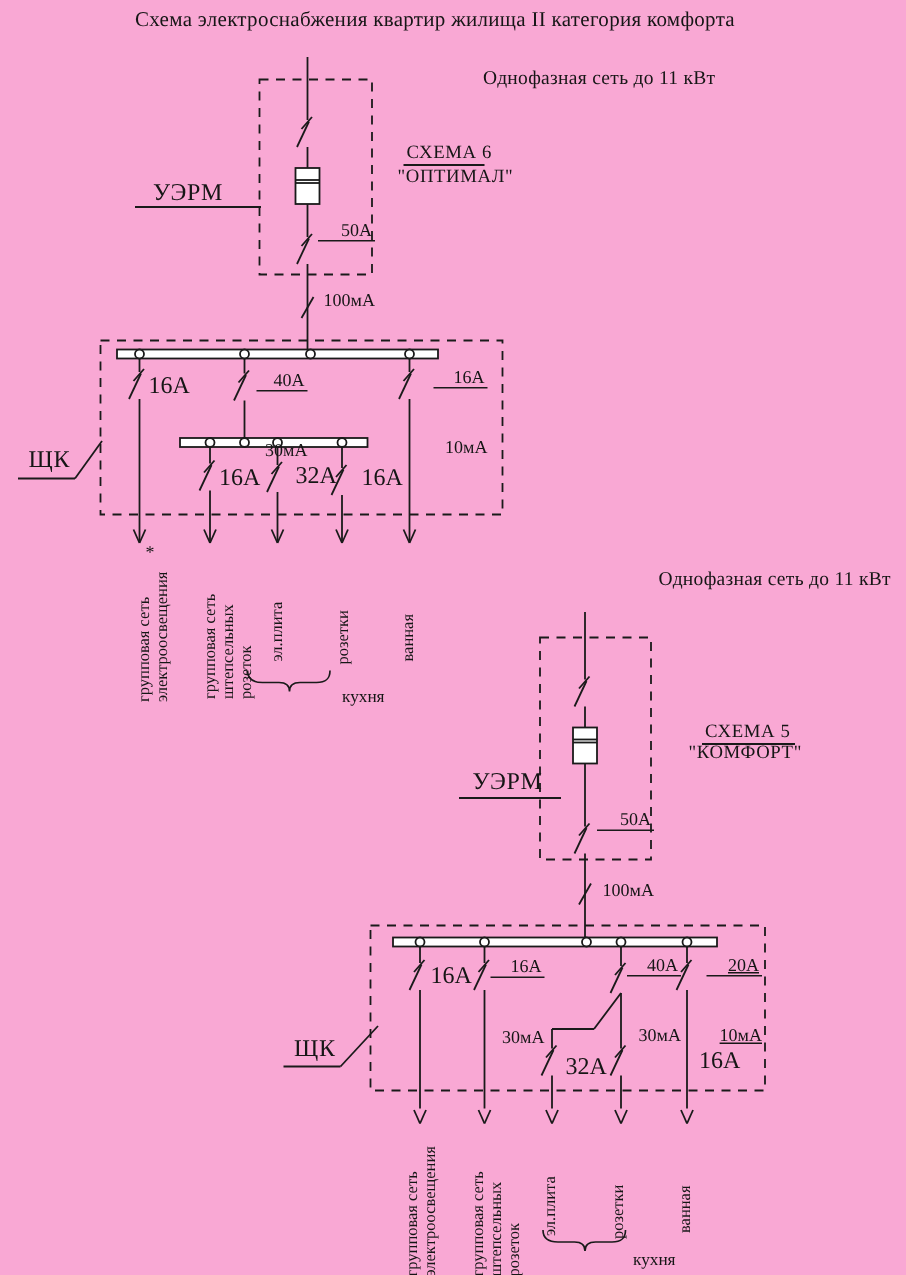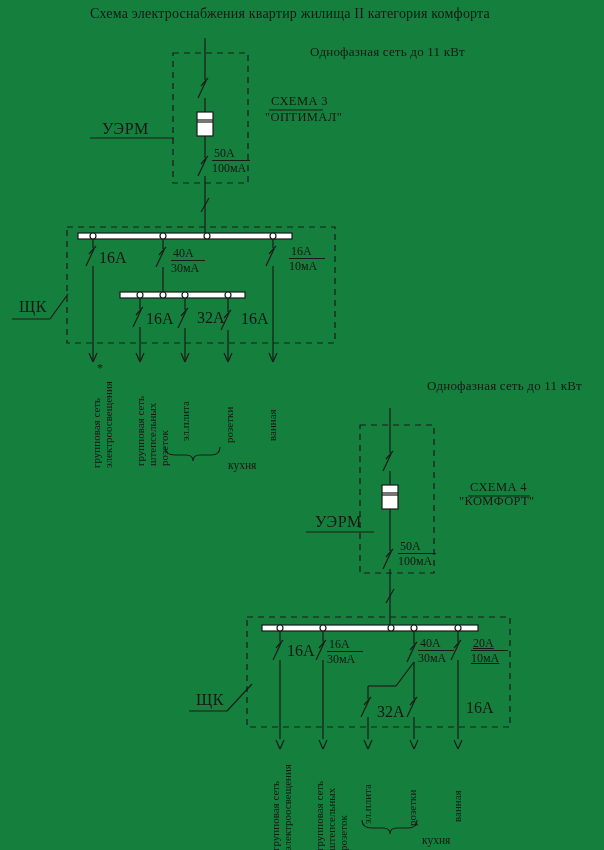--- a/index.html
+++ b/index.html
@@ -1,25 +1,25 @@
 <!DOCTYPE html>
 <html><head>
 <meta charset="utf-8">
 <style>
   html,body{margin:0;padding:0;background:#f2f2f0;}
-  .canvas{position:relative;width:604px;height:850px;background:#15803d;overflow:hidden;
+  .canvas{position:relative;width:604px;height:850px;background:#f9a8d4;overflow:hidden;
           font-family:"Liberation Serif", serif;color:#161616;}
   svg{position:absolute;left:0;top:0;}
   .lbl{position:absolute;white-space:nowrap;font-size:16px;line-height:13px;}
   .t-title{font-size:14px;letter-spacing:.2px;text-align:center;width:580px;left:0;top:7px;}
-  .t-net{font-size:13px;letter-spacing:.2px;}
+  .t-net{font-size:13px;letter-spacing:.2px;margin-left:12px;}
   .t-scheme{font-size:12.5px;letter-spacing:.4px;}
-  .frac{position:absolute;text-align:left;font-size:12px;line-height:12px;}
+  .frac{position:absolute;text-align:right;font-size:12px;line-height:12px;}
   .frac .num{display:block;border-bottom:1.2px solid #1a1a1a;padding:0 2px 1px;}
-  .frac .den{display:block;padding-top:1px;}
+  .frac .den{display:block;padding-top:1px;margin-top:32px;}
   .rot{position:absolute;transform:rotate(-90deg);transform-origin:0 0;
        white-space:pre-line;font-size:11px;line-height:12px;}
   .kitchen{font-size:11.5px;margin-left:44px;}
   .star{font-size:12px;}
 </style>
 </head>
 <body>
 
 <div class="canvas">
 
@@ -207,21 +207,21 @@
         <path d="M362,820 C362,826 366,828 372,828 L383,828 C388,828 390,830 390,834
                  C390,830 392,828 397,828 L408,828 C414,828 417,826 417,820"></path>
       </g>
     </g>
   </svg>
 
   <div class="lbl t-title">Схема электроснабжения квартир жилища II категория комфорта</div>
 
   <div class="lbl t-net" style="left:310px;top:45px;">Однофазная сеть до 11 кВт</div>
   <div class="lbl" style="left:102px;top:122px;letter-spacing:.5px;">УЭРМ</div>
-  <div class="lbl t-scheme" style="left:271px;top:95px;">СХЕМА 3</div>
+  <div class="lbl t-scheme" style="left:271px;top:95px;">СХЕМА 6</div>
   <div class="lbl t-scheme" style="left:265px;top:111px;">"ОПТИМАЛ"</div>
   <div class="frac" style="left:212px;top:147px;width:38px;">
     <span class="num">50A</span>
     <span class="den">100мА</span>
   </div>
   <div class="lbl" style="left:19px;top:300px;letter-spacing:.5px;">ЩК</div>
   <div class="lbl" style="left:99px;top:251px;">16A</div>
   <div class="frac" style="left:171px;top:247px;width:34px;">
     <span class="num">40A</span>
     <span class="den">30мА</span>
@@ -240,21 +240,21 @@
   <div class="rot" style="left:134px;top:466px;width:80px;">групповая сеть
 штепсельных
 розеток</div>
   <div class="rot" style="left:179px;top:441px;width:48px;">эл.плита</div>
   <div class="rot" style="left:223px;top:443px;width:46px;">розетки</div>
   <div class="rot" style="left:266px;top:441px;width:42px;">ванная</div>
   <div class="lbl kitchen" style="left:184px;top:459px;">кухня</div>
 
   <div class="lbl t-net" style="left:427px;top:379px;">Однофазная сеть до 11 кВт</div>
   <div class="lbl" style="left:315px;top:515px;letter-spacing:.5px;">УЭРМ</div>
-  <div class="lbl t-scheme" style="left:470px;top:481px;">СХЕМА 4</div>
+  <div class="lbl t-scheme" style="left:470px;top:481px;">СХЕМА 5</div>
   <div class="lbl t-scheme" style="left:459px;top:495px;">"КОМФОРТ"</div>
   <div class="frac" style="left:398px;top:540px;width:38px;">
     <span class="num">50A</span>
     <span class="den">100мА</span>
   </div>
   <div class="lbl" style="left:196px;top:693px;letter-spacing:.5px;">ЩК</div>
   <div class="lbl" style="left:287px;top:644px;">16A</div>
   <div class="frac" style="left:327px;top:638px;width:36px;">
     <span class="num">16A</span>
     <span class="den">30мА</span>

